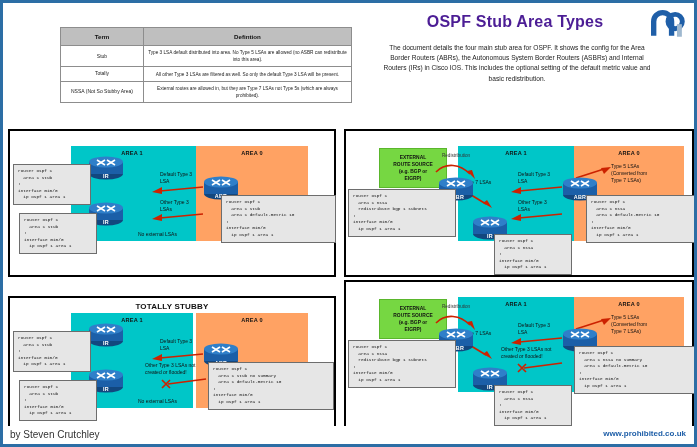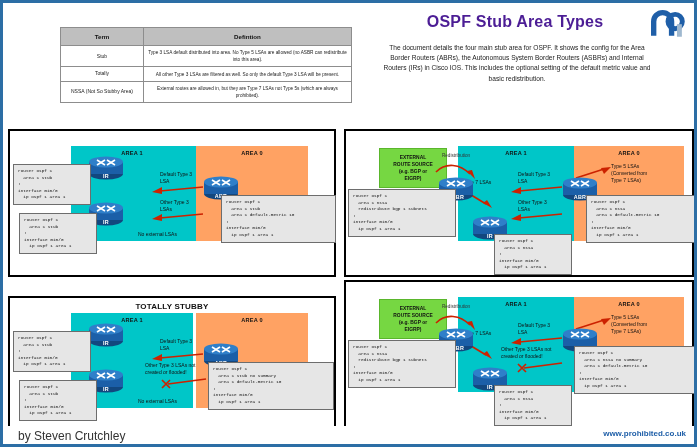--- a/index.html
+++ b/index.html
@@ -78,21 +78,21 @@
 
   
   .note{position:absolute;font-size:5px;color:#111;line-height:1.4;}
   .redis{position:absolute;font-size:4.6px;color:#333;}
 
   
   .arrowsvg{position:absolute;overflow:visible;}
 
   
   #footer{position:absolute;left:0;bottom:0;width:691px;height:18px;background:#ffffff;}
-  #author{position:absolute;left:15px;top:3px;font-size:12px;color:#333;}
+  #author{position:absolute;left:7px;top:3px;font-size:10px;color:#333;}
   #site{position:absolute;right:8px;top:3px;font-size:8px;font-weight:bold;color:#1f5fa8;}
 </style>
 </head>
 <body>
 
 <div id="page">
 
   <div id="top">
 
     <table id="term-table">

